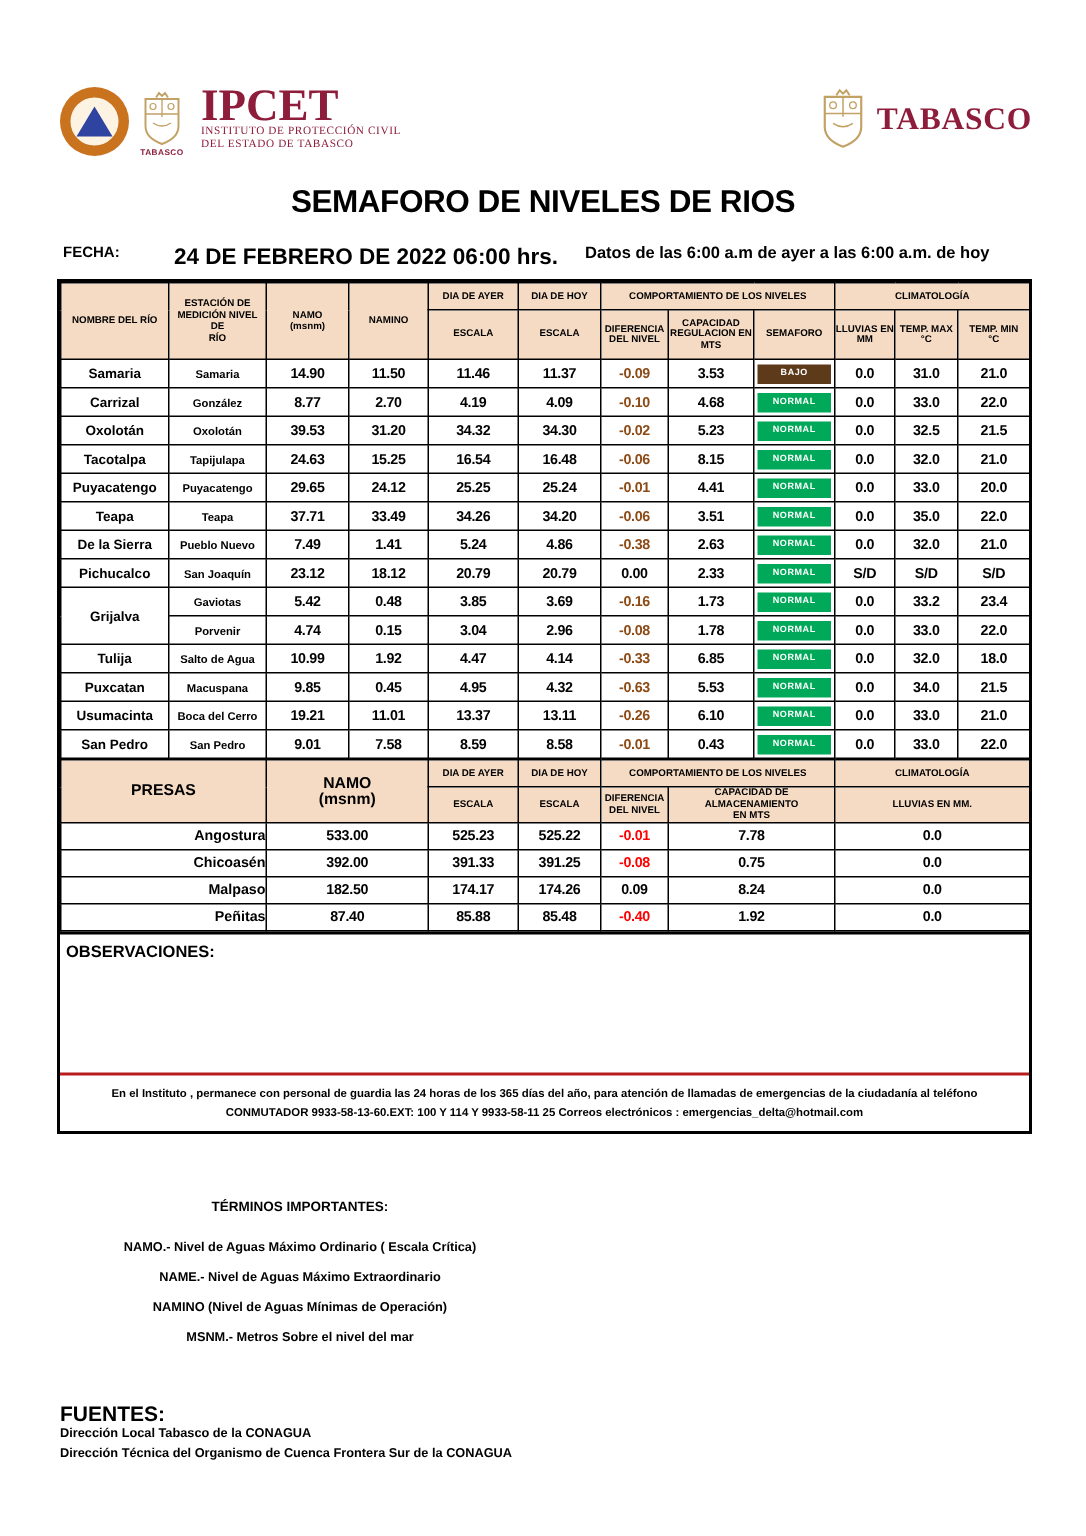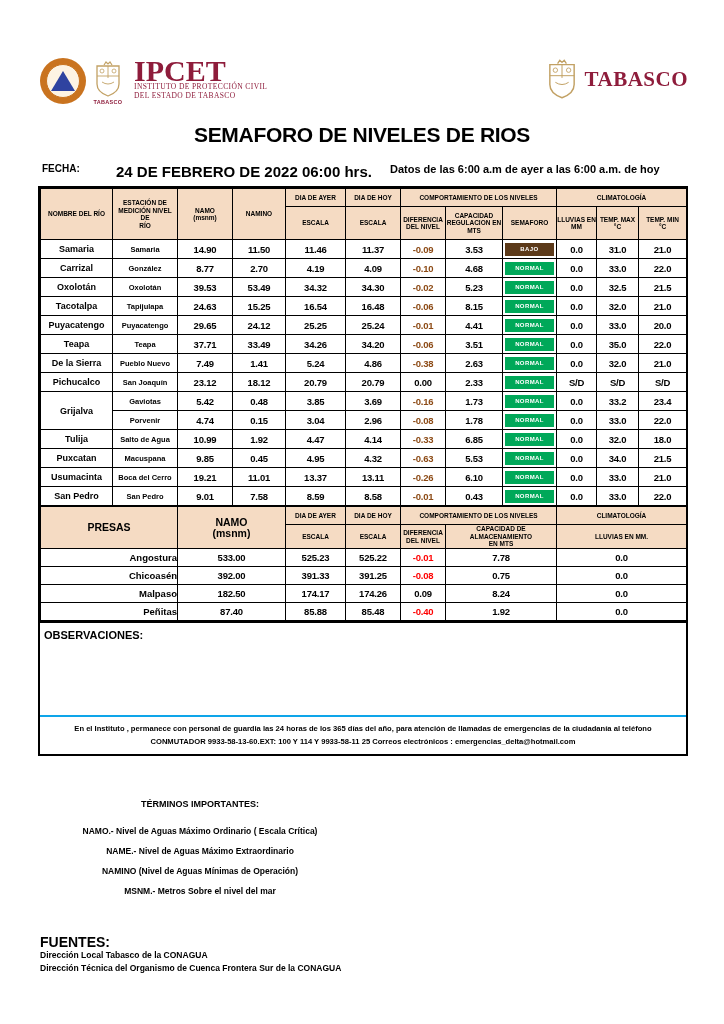--- a/index.html
+++ b/index.html
@@ -50,21 +50,21 @@
 
   .presas thead tr:first-child th { height:18px; }
   .presas thead tr:last-child th { height:24px; }
   .presas tbody tr { height:18px; }
   .presas th.big { font-size:10.5px; line-height:11px; }
   .presas td.name { text-align:right; padding-left:8px; font-size:9.5px; }
   .presas { border-top:1px solid #000; }
 
   .obs-box { border-top:2px solid #000; height:94px; padding:2px 4px; }
   .obs-label { font-size:11px; font-weight:700; }
-  .foot-note { border-top:2px solid #0ea5e9; padding:5px 10px 6px 10px; text-align:center; font-size:7.6px; font-weight:700; line-height:13px; }
+  .foot-note { border-top:2px solid #b91c1c; padding:5px 10px 6px 10px; text-align:center; font-size:7.6px; font-weight:700; line-height:13px; }
 
   
   .terms { position:absolute; top:799px; left:30px; width:340px; text-align:center; font-weight:700; }
   .terms .t-title { font-size:9px; margin-bottom:17px; }
   .terms .t-item { font-size:8.5px; margin-top:10px; }
   .fuentes { position:absolute; top:936px; left:40px; font-weight:700; text-align:left; }
   .fuentes .f-title { font-size:14px; line-height:13px; }
   .fuentes .f-item { font-size:8.5px; line-height:13px; }
 
   svg { display:block; }
@@ -195,21 +195,21 @@
               <div class="sem" style="background: rgb(0, 168, 89);">NORMAL</div>
             </td>
             <td class="num">0.0</td>
             <td class="num">33.0</td>
             <td class="num">22.0</td>
           </tr>
           <tr>
             <td class="rio">Oxolotán</td>
             <td class="est">Oxolotán</td>
             <td class="num">39.53</td>
-            <td class="num">53.49</td>
+            <td class="num">31.20</td>
             <td class="num">34.32</td>
             <td class="num">34.30</td>
             <td class="num neg-brown">-0.02</td>
             <td class="num">5.23</td>
             <td class="sem-cell">
               <div class="sem" style="background: rgb(0, 168, 89);">NORMAL</div>
             </td>
             <td class="num">0.0</td>
             <td class="num">32.5</td>
             <td class="num">21.5</td>

